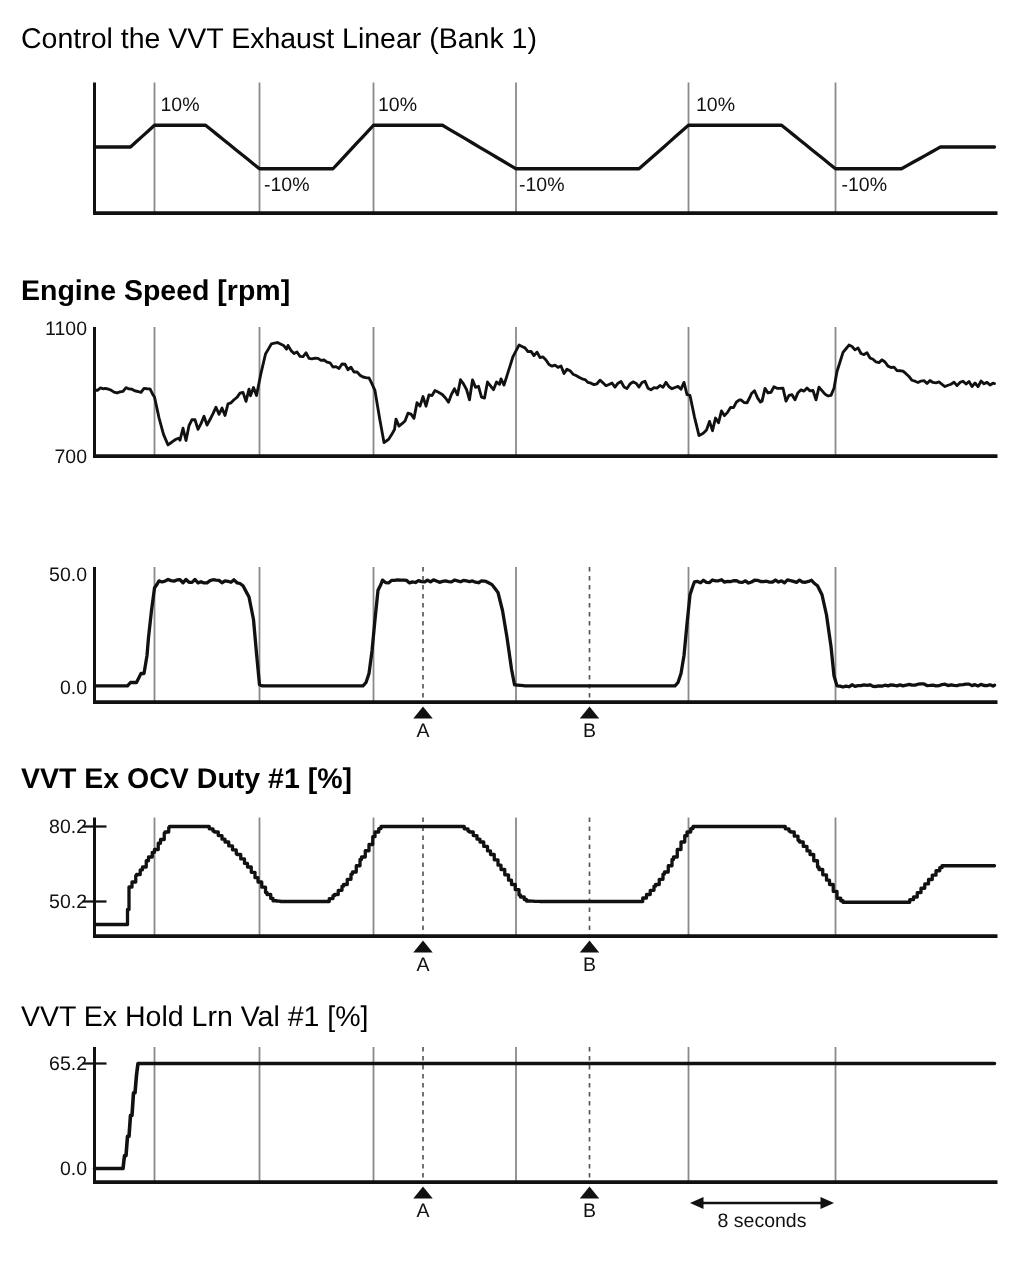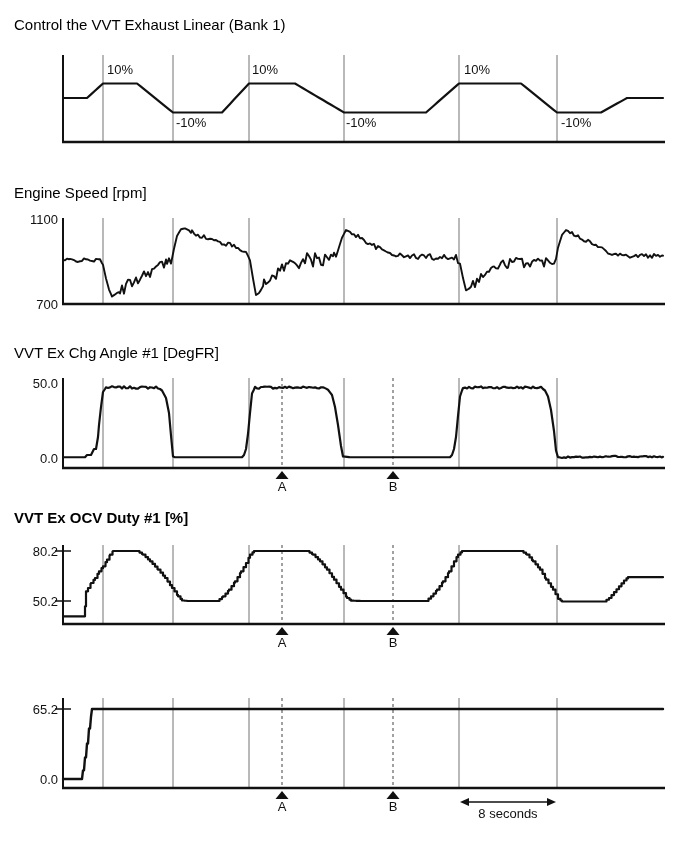--- a/index.html
+++ b/index.html
@@ -1,19 +1,19 @@
 <!DOCTYPE html>
 <html><head>
 <meta charset="utf-8">
 <style>
   html,body{margin:0;padding:0;background:#ffffff;}
   #stage{position:relative;width:688px;height:852px;background:#ffffff;overflow:hidden;
          font-family:"Liberation Sans",sans-serif;color:#111;}
   #chart-svg{position:absolute;left:0;top:0;}
-  .chart-title{position:absolute;font-size:15px;font-weight:400;color:#000;white-space:nowrap;letter-spacing:0;}
+  .chart-title{position:absolute;font-size:19px;font-weight:400;color:#000;white-space:nowrap;letter-spacing:0;}
 </style>
 </head>
 <body>
 
 <div id="stage">
   <svg id="chart-svg" width="688" height="852" viewBox="0 0 688 852">
       <line x1="103" y1="55" x2="103" y2="142" stroke="#8a8a8a" stroke-width="1.2"></line>
       <line x1="173" y1="55" x2="173" y2="142" stroke="#8a8a8a" stroke-width="1.2"></line>
       <line x1="249" y1="55" x2="249" y2="142" stroke="#8a8a8a" stroke-width="1.2"></line>
       <line x1="344" y1="55" x2="344" y2="142" stroke="#8a8a8a" stroke-width="1.2"></line>
@@ -92,16 +92,16 @@
       <text font-family="&quot;Liberation Sans&quot;,sans-serif" font-size="13px" fill="#111111" x="58" y="713.5" text-anchor="end">65.2</text>
       <line x1="55" y1="709" x2="71" y2="709" stroke="#111111" stroke-width="1.5"></line>
       <text font-family="&quot;Liberation Sans&quot;,sans-serif" font-size="13px" fill="#111111" x="58" y="783.5" text-anchor="end">0.0</text>
       <path d="M63 779L64 779L65 779L66 779L67 779L68 779L69 779L70 779L71 779L72 779L73 779L74 779L75 779L76 779L77 779L78 779L79 779L80 779L81 779L82 779L83 770.41L84 770.41L85 757.53L86 757.53L87 743.57L88 743.57L89 728.54L90 728.54L91 716.73L92 709L93 709L94 709L95 709L96 709L97 709L98 709L99 709L100 709L101 709L102 709L103 709L104 709L105 709L106 709L107 709L108 709L109 709L110 709L111 709L112 709L113 709L114 709L115 709L116 709L117 709L118 709L119 709L120 709L121 709L122 709L123 709L124 709L125 709L126 709L127 709L128 709L129 709L130 709L131 709L132 709L133 709L134 709L135 709L136 709L137 709L138 709L139 709L140 709L141 709L142 709L143 709L144 709L145 709L146 709L147 709L148 709L149 709L150 709L151 709L152 709L153 709L154 709L155 709L156 709L157 709L158 709L159 709L160 709L161 709L162 709L163 709L164 709L165 709L166 709L167 709L168 709L169 709L170 709L171 709L172 709L173 709L174 709L175 709L176 709L177 709L178 709L179 709L180 709L181 709L182 709L183 709L184 709L185 709L186 709L187 709L188 709L189 709L190 709L191 709L192 709L193 709L194 709L195 709L196 709L197 709L198 709L199 709L200 709L201 709L202 709L203 709L204 709L205 709L206 709L207 709L208 709L209 709L210 709L211 709L212 709L213 709L214 709L215 709L216 709L217 709L218 709L219 709L220 709L221 709L222 709L223 709L224 709L225 709L226 709L227 709L228 709L229 709L230 709L231 709L232 709L233 709L234 709L235 709L236 709L237 709L238 709L239 709L240 709L241 709L242 709L243 709L244 709L245 709L246 709L247 709L248 709L249 709L250 709L251 709L252 709L253 709L254 709L255 709L256 709L257 709L258 709L259 709L260 709L261 709L262 709L263 709L264 709L265 709L266 709L267 709L268 709L269 709L270 709L271 709L272 709L273 709L274 709L275 709L276 709L277 709L278 709L279 709L280 709L281 709L282 709L283 709L284 709L285 709L286 709L287 709L288 709L289 709L290 709L291 709L292 709L293 709L294 709L295 709L296 709L297 709L298 709L299 709L300 709L301 709L302 709L303 709L304 709L305 709L306 709L307 709L308 709L309 709L310 709L311 709L312 709L313 709L314 709L315 709L316 709L317 709L318 709L319 709L320 709L321 709L322 709L323 709L324 709L325 709L326 709L327 709L328 709L329 709L330 709L331 709L332 709L333 709L334 709L335 709L336 709L337 709L338 709L339 709L340 709L341 709L342 709L343 709L344 709L345 709L346 709L347 709L348 709L349 709L350 709L351 709L352 709L353 709L354 709L355 709L356 709L357 709L358 709L359 709L360 709L361 709L362 709L363 709L364 709L365 709L366 709L367 709L368 709L369 709L370 709L371 709L372 709L373 709L374 709L375 709L376 709L377 709L378 709L379 709L380 709L381 709L382 709L383 709L384 709L385 709L386 709L387 709L388 709L389 709L390 709L391 709L392 709L393 709L394 709L395 709L396 709L397 709L398 709L399 709L400 709L401 709L402 709L403 709L404 709L405 709L406 709L407 709L408 709L409 709L410 709L411 709L412 709L413 709L414 709L415 709L416 709L417 709L418 709L419 709L420 709L421 709L422 709L423 709L424 709L425 709L426 709L427 709L428 709L429 709L430 709L431 709L432 709L433 709L434 709L435 709L436 709L437 709L438 709L439 709L440 709L441 709L442 709L443 709L444 709L445 709L446 709L447 709L448 709L449 709L450 709L451 709L452 709L453 709L454 709L455 709L456 709L457 709L458 709L459 709L460 709L461 709L462 709L463 709L464 709L465 709L466 709L467 709L468 709L469 709L470 709L471 709L472 709L473 709L474 709L475 709L476 709L477 709L478 709L479 709L480 709L481 709L482 709L483 709L484 709L485 709L486 709L487 709L488 709L489 709L490 709L491 709L492 709L493 709L494 709L495 709L496 709L497 709L498 709L499 709L500 709L501 709L502 709L503 709L504 709L505 709L506 709L507 709L508 709L509 709L510 709L511 709L512 709L513 709L514 709L515 709L516 709L517 709L518 709L519 709L520 709L521 709L522 709L523 709L524 709L525 709L526 709L527 709L528 709L529 709L530 709L531 709L532 709L533 709L534 709L535 709L536 709L537 709L538 709L539 709L540 709L541 709L542 709L543 709L544 709L545 709L546 709L547 709L548 709L549 709L550 709L551 709L552 709L553 709L554 709L555 709L556 709L557 709L558 709L559 709L560 709L561 709L562 709L563 709L564 709L565 709L566 709L567 709L568 709L569 709L570 709L571 709L572 709L573 709L574 709L575 709L576 709L577 709L578 709L579 709L580 709L581 709L582 709L583 709L584 709L585 709L586 709L587 709L588 709L589 709L590 709L591 709L592 709L593 709L594 709L595 709L596 709L597 709L598 709L599 709L600 709L601 709L602 709L603 709L604 709L605 709L606 709L607 709L608 709L609 709L610 709L611 709L612 709L613 709L614 709L615 709L616 709L617 709L618 709L619 709L620 709L621 709L622 709L623 709L624 709L625 709L626 709L627 709L628 709L629 709L630 709L631 709L632 709L633 709L634 709L635 709L636 709L637 709L638 709L639 709L640 709L641 709L642 709L643 709L644 709L645 709L646 709L647 709L648 709L649 709L650 709L651 709L652 709L653 709L654 709L655 709L656 709L657 709L658 709L659 709L660 709L661 709L662 709L663 709.00" fill="none" stroke="#111111" stroke-width="2.4" stroke-linejoin="round" stroke-linecap="round"></path>
       <line x1="467" y1="802" x2="549" y2="802" stroke="#111111" stroke-width="1.6"></line>
       <polygon points="460,802 469,798 469,806" fill="#111111"></polygon>
       <polygon points="556,802 547,798 547,806" fill="#111111"></polygon>
       <text font-family="&quot;Liberation Sans&quot;,sans-serif" font-size="13px" fill="#111111" x="508" y="818" text-anchor="middle">8 seconds</text>
     </svg>
   <div class="chart-title" style="left: 14px; top: 16px;">Control the VVT Exhaust Linear (Bank 1)</div>
-  <div class="chart-title" style="left: 14px; top: 184px;">Engine Speed [rpm]</div>
-  <div class="chart-title" style="left: 14px; top: 344px;">VVT Ex Chg Angle #1 [DegFR]</div>
+  <div class="chart-title" style="left: 14px; top: 184px; font-weight: bold;">Engine Speed [rpm]</div>
   <div class="chart-title" style="left: 14px; top: 509px; font-weight: bold;">VVT Ex OCV Duty #1 [%]</div>
+  <div class="chart-title" style="left: 14px; top: 668px;">VVT Ex Hold Lrn Val #1 [%]</div>
 </div>
 
 </body></html>

